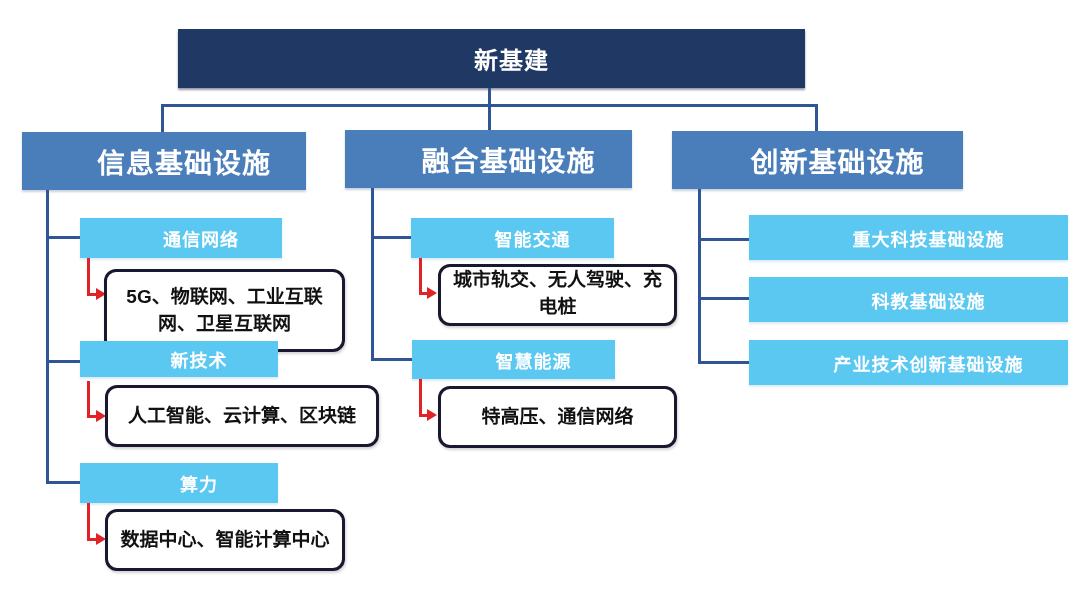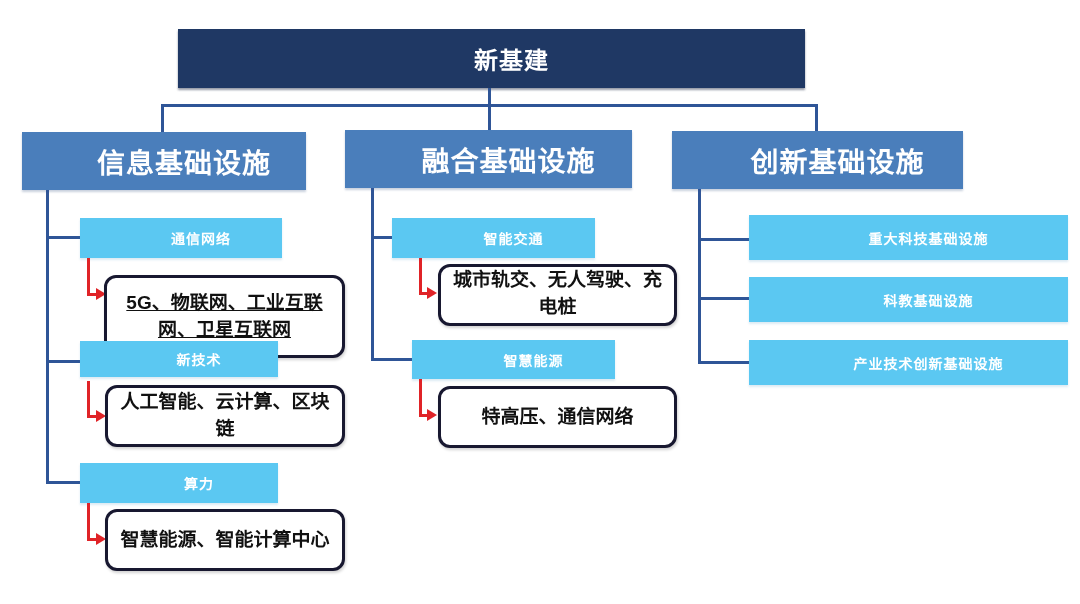--- a/index.html
+++ b/index.html
@@ -13,21 +13,21 @@
   }
   .navy-box{
     background:#1F3864;color:#ffffff;font-weight:bold;font-size:24px;
     letter-spacing:1px;box-shadow:0 2px 2px rgba(20,30,60,.45);
   }
   .blue-box{
     background:#4A7EBB;color:#ffffff;font-weight:bold;font-size:28px;
     letter-spacing:1px;box-shadow:0 2px 2px rgba(40,70,120,.25);
   }
   .cyan-box{
-    background:#5BC8F2;color:#ffffff;font-weight:bold;font-size:14px;
+    background:#5BC8F2;color:#ffffff;font-weight:bold;font-size:18px;
     letter-spacing:1px;box-shadow:0 2px 2px rgba(60,140,190,.18);
   }
   .white-box{
     background:#ffffff;border:3px solid #181830;border-radius:12px;
     color:#111111;font-size:19px;font-weight:600;line-height:1.4;
     padding:3px 9px;box-shadow:1px 2px 3px rgba(0,0,0,.18);
   }
   .line{position:absolute;background:#2F5597;}
   .red-line{position:absolute;background:#E02327;}
   .arrow-head{
@@ -65,49 +65,49 @@
   <div class="line" style="left:46px;top:236px;width:34px;height:3px;"></div>
   <div class="line" style="left:46px;top:360px;width:34px;height:3px;"></div>
   <div class="line" style="left:46px;top:481px;width:34px;height:3px;"></div>
 
   <div class="box cyan-box" style="left:80px;top:218px;width:202px;height:40px;">
     <span>通信网络</span>
   </div>
   <div class="red-line" style="left:87px;top:258px;width:3px;height:38px;"></div>
   <div class="red-line" style="left:87px;top:293px;width:11px;height:3px;"></div>
   <div class="arrow-head" style="left:96px;top:288px;"></div>
-  <div class="box white-box" style="left:104px;top:275px;width:241px;height:83px;text-decoration:underline;">
+  <div class="box white-box" style="left:104px;top:269px;width:241px;height:83px;">
     <span>5G、物联网、工业互联网、卫星互联网</span>
   </div>
 
   <div class="box cyan-box" style="left:80px;top:341px;width:198px;height:36px;">
     <span>新技术</span>
   </div>
   <div class="red-line" style="left:87px;top:381px;width:3px;height:37px;"></div>
   <div class="red-line" style="left:87px;top:415px;width:11px;height:3px;"></div>
   <div class="arrow-head" style="left:96px;top:410px;"></div>
-  <div class="box white-box" style="left:105px;top:385px;width:240px;height:62px;">
+  <div class="box white-box" style="left:105px;top:385px;width:274px;height:62px;">
     <span>人工智能、云计算、区块链</span>
   </div>
 
   <div class="box cyan-box" style="left:80px;top:463px;width:198px;height:40px;">
     <span>算力</span>
   </div>
   <div class="red-line" style="left:87px;top:503px;width:3px;height:38px;"></div>
   <div class="red-line" style="left:87px;top:538px;width:11px;height:3px;"></div>
   <div class="arrow-head" style="left:96px;top:533px;"></div>
   <div class="box white-box" style="left:105px;top:509px;width:240px;height:62px;">
-    <span>智慧能源、智能计算中心</span>
+    <span>数据中心、智能计算中心</span>
   </div>
 
   <div class="line" style="left:371px;top:188px;width:3px;height:173px;"></div>
   <div class="line" style="left:371px;top:236px;width:41px;height:3px;"></div>
   <div class="line" style="left:371px;top:358px;width:41px;height:3px;"></div>
 
-  <div class="box cyan-box" style="left:392px;top:218px;width:203px;height:40px;">
+  <div class="box cyan-box" style="left:411px;top:218px;width:203px;height:40px;">
     <span>智能交通</span>
   </div>
   <div class="red-line" style="left:419px;top:258px;width:3px;height:37px;"></div>
   <div class="red-line" style="left:419px;top:292px;width:10px;height:3px;"></div>
   <div class="arrow-head" style="left:427px;top:287px;"></div>
   <div class="box white-box" style="left:438px;top:264px;width:239px;height:62px;font-family:Liberation Mono, monospace;">
     <span>城市轨交、无人驾驶、充电桩</span>
   </div>
 
   <div class="box cyan-box" style="left:412px;top:340px;width:203px;height:39px;">

